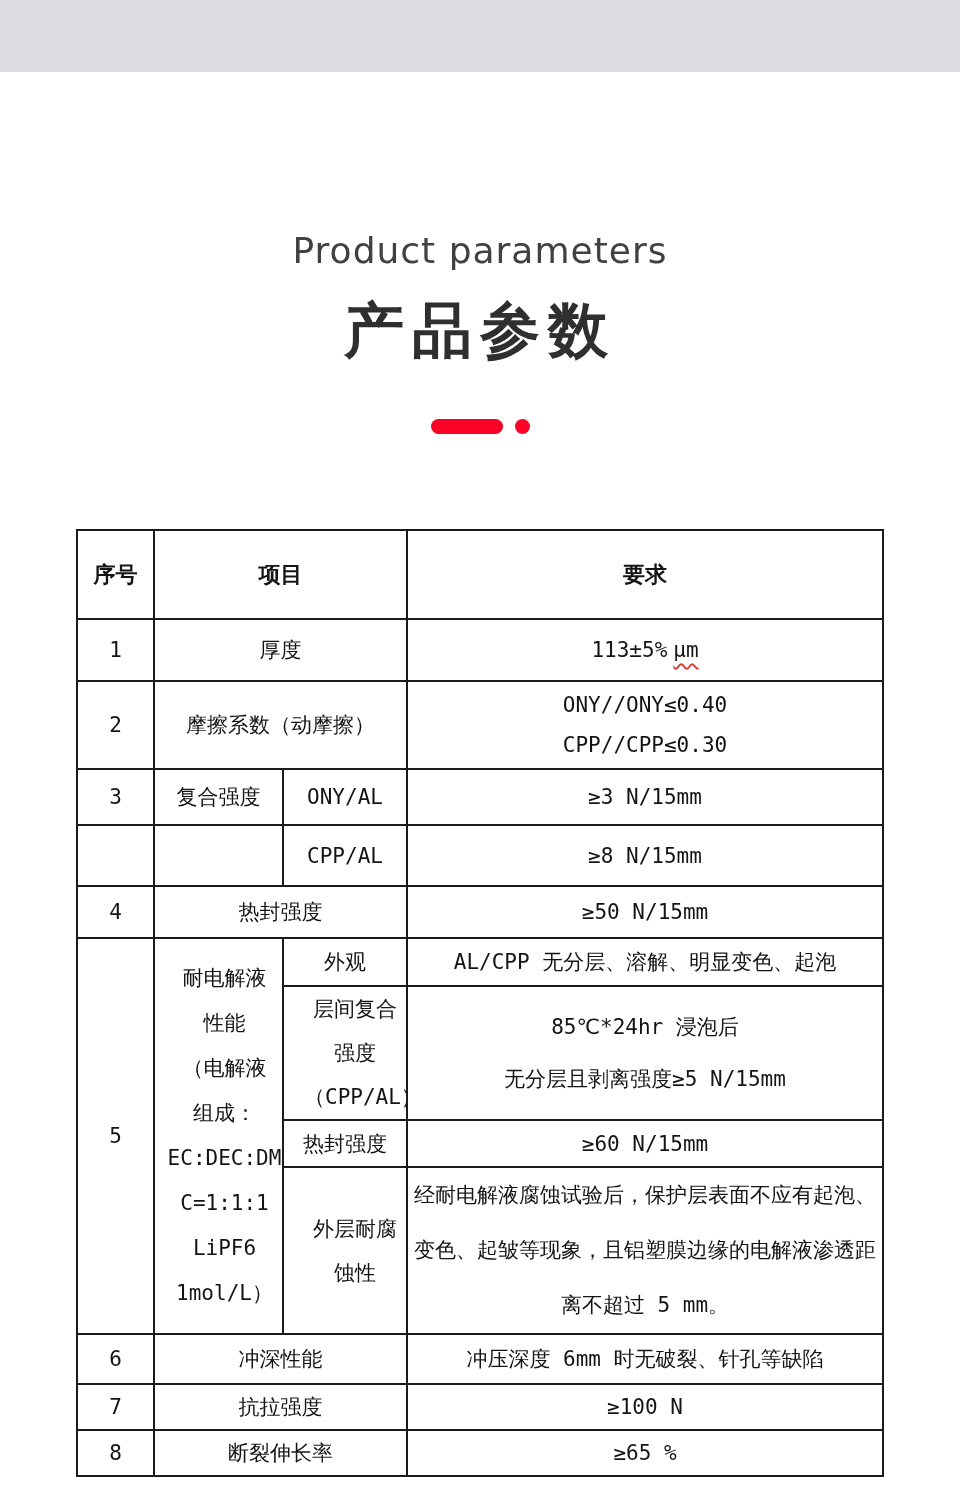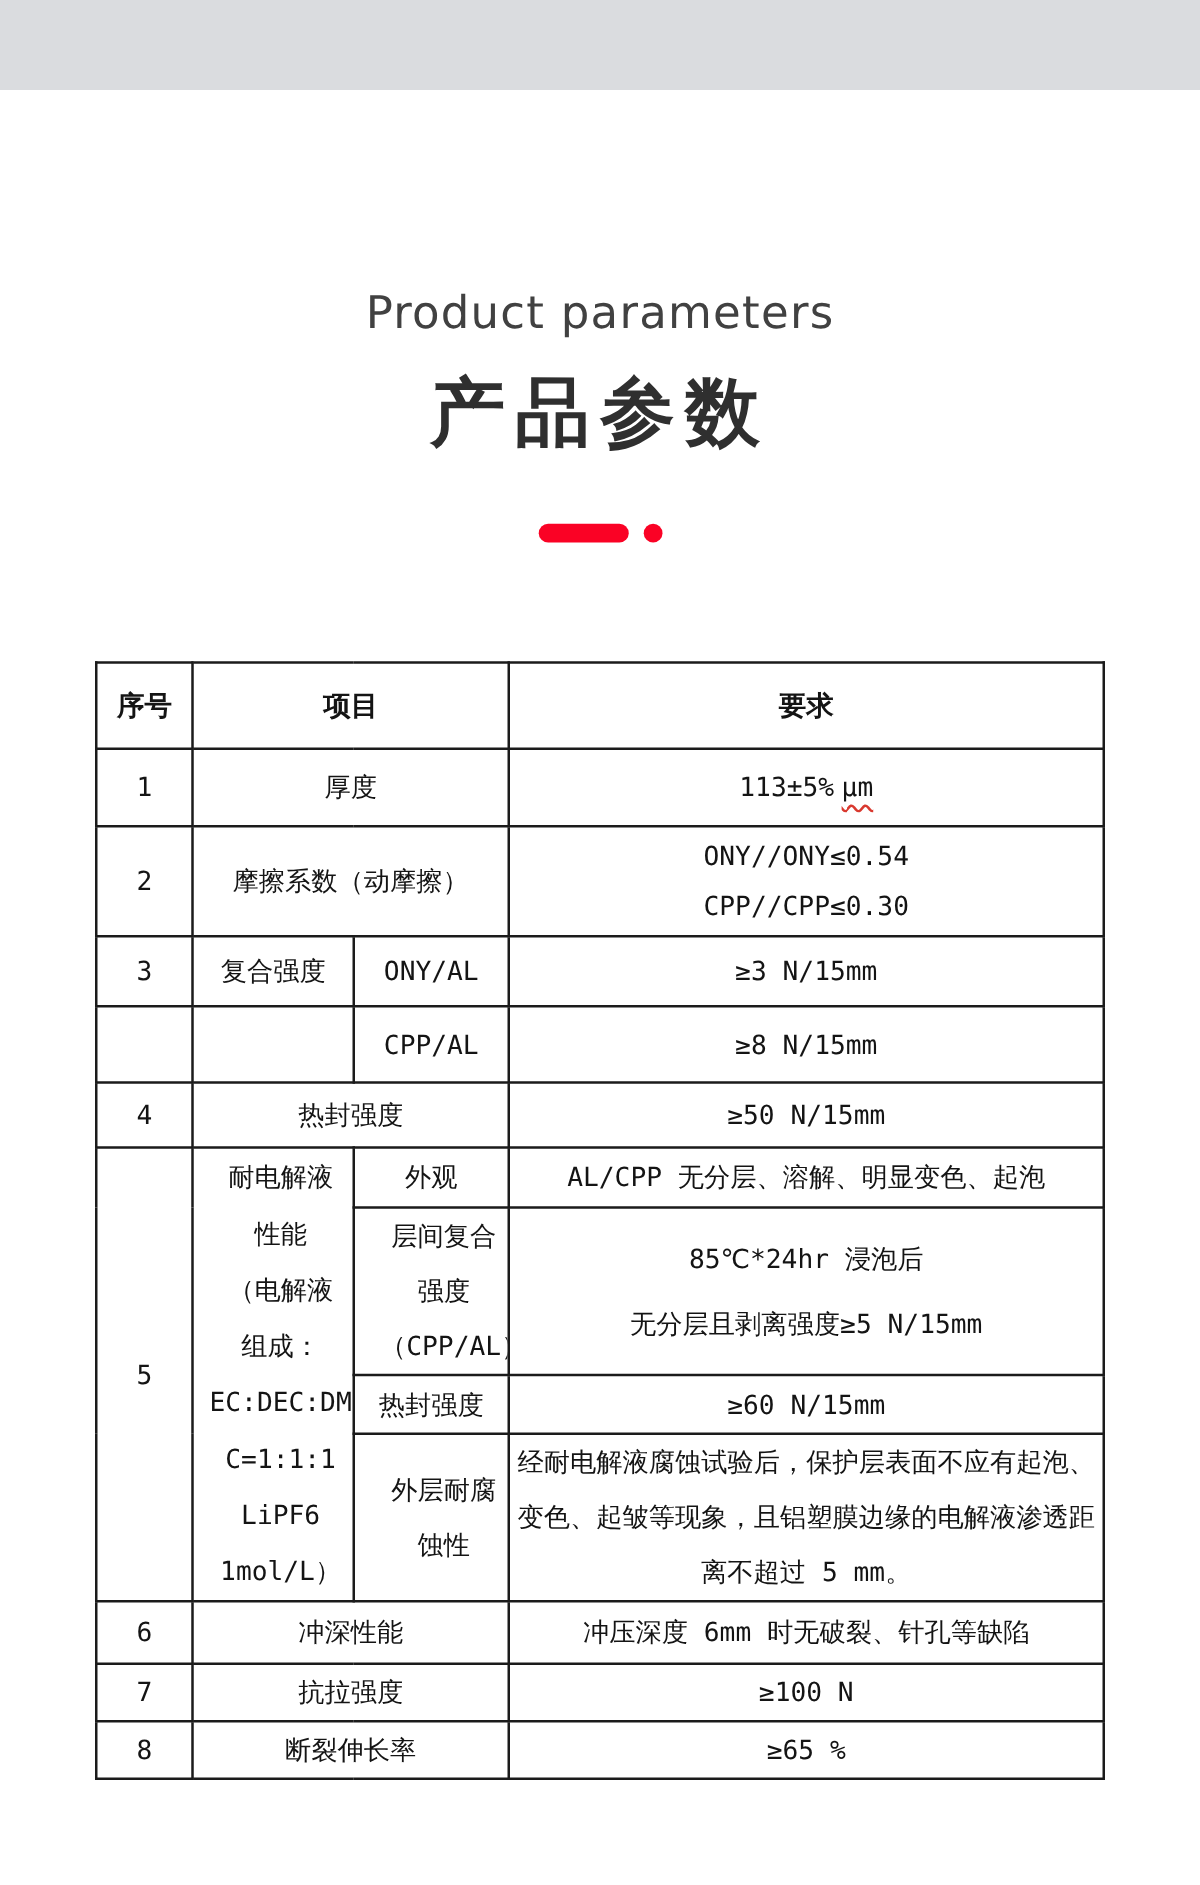--- a/index.html
+++ b/index.html
@@ -67,40 +67,40 @@
     font-size: 21px;
     color: #141414;
     padding: 0;
     overflow: hidden;
   }
   table.spec th {
     font-size: 22px;
     font-weight: 700;
   }
   
-  tr.rh-header { height: 69px; margin-left: 12px; }
+  tr.rh-header { height: 89px; margin-left: 12px; }
   tr.rh-r1 { height: 62px; }
   tr.rh-r2 { height: 88px; }
   tr.rh-r3 { height: 56px; }
   tr.rh-r4 { height: 61px; }
   tr.rh-r5 { height: 52px; }
   tr.rh-r6a { height: 48px; }
   tr.rh-r6b { height: 133px; }
   tr.rh-r6c { height: 47px; }
   tr.rh-r6d { height: 133px; }
   tr.rh-r7 { height: 50px; }
   tr.rh-r8 { height: 46px; }
   tr.rh-r9 { height: 46px; }
 
   .line40 div { line-height: 40px; }
   .line44 div { line-height: 44px; padding-left: 20px; }
   .line45 div { line-height: 45px; padding-left: 12px; }
   .line52 div { line-height: 52px; }
   .para {
-    line-height: 44px;
+    line-height: 55px;
     padding: 0 12px;
   }
   .unit { margin-left: 6px; }
   .wavy {
     text-decoration: underline;
     text-decoration-style: wavy;
     text-decoration-color: #d9392f;
     text-decoration-thickness: 1.5px;
     text-underline-offset: 6px;
   }
@@ -139,21 +139,21 @@
     <td colspan="2">厚度</td>
     <td>
       <span>113±5%</span><span class="unit wavy">μm</span>
     </td>
   </tr>
 
   <tr class="rh-r2">
     <td>2</td>
     <td colspan="2">摩擦系数（动摩擦）</td>
     <td class="line40">
-      <div>ONY//ONY≤0.54</div>
+      <div>ONY//ONY≤0.40</div>
       <div>CPP//CPP≤0.30</div>
     </td>
   </tr>
 
   <tr class="rh-r3">
     <td>3</td>
     <td>复合强度</td>
     <td>ONY/AL</td>
     <td>≥3 N/15mm</td>
   </tr>

